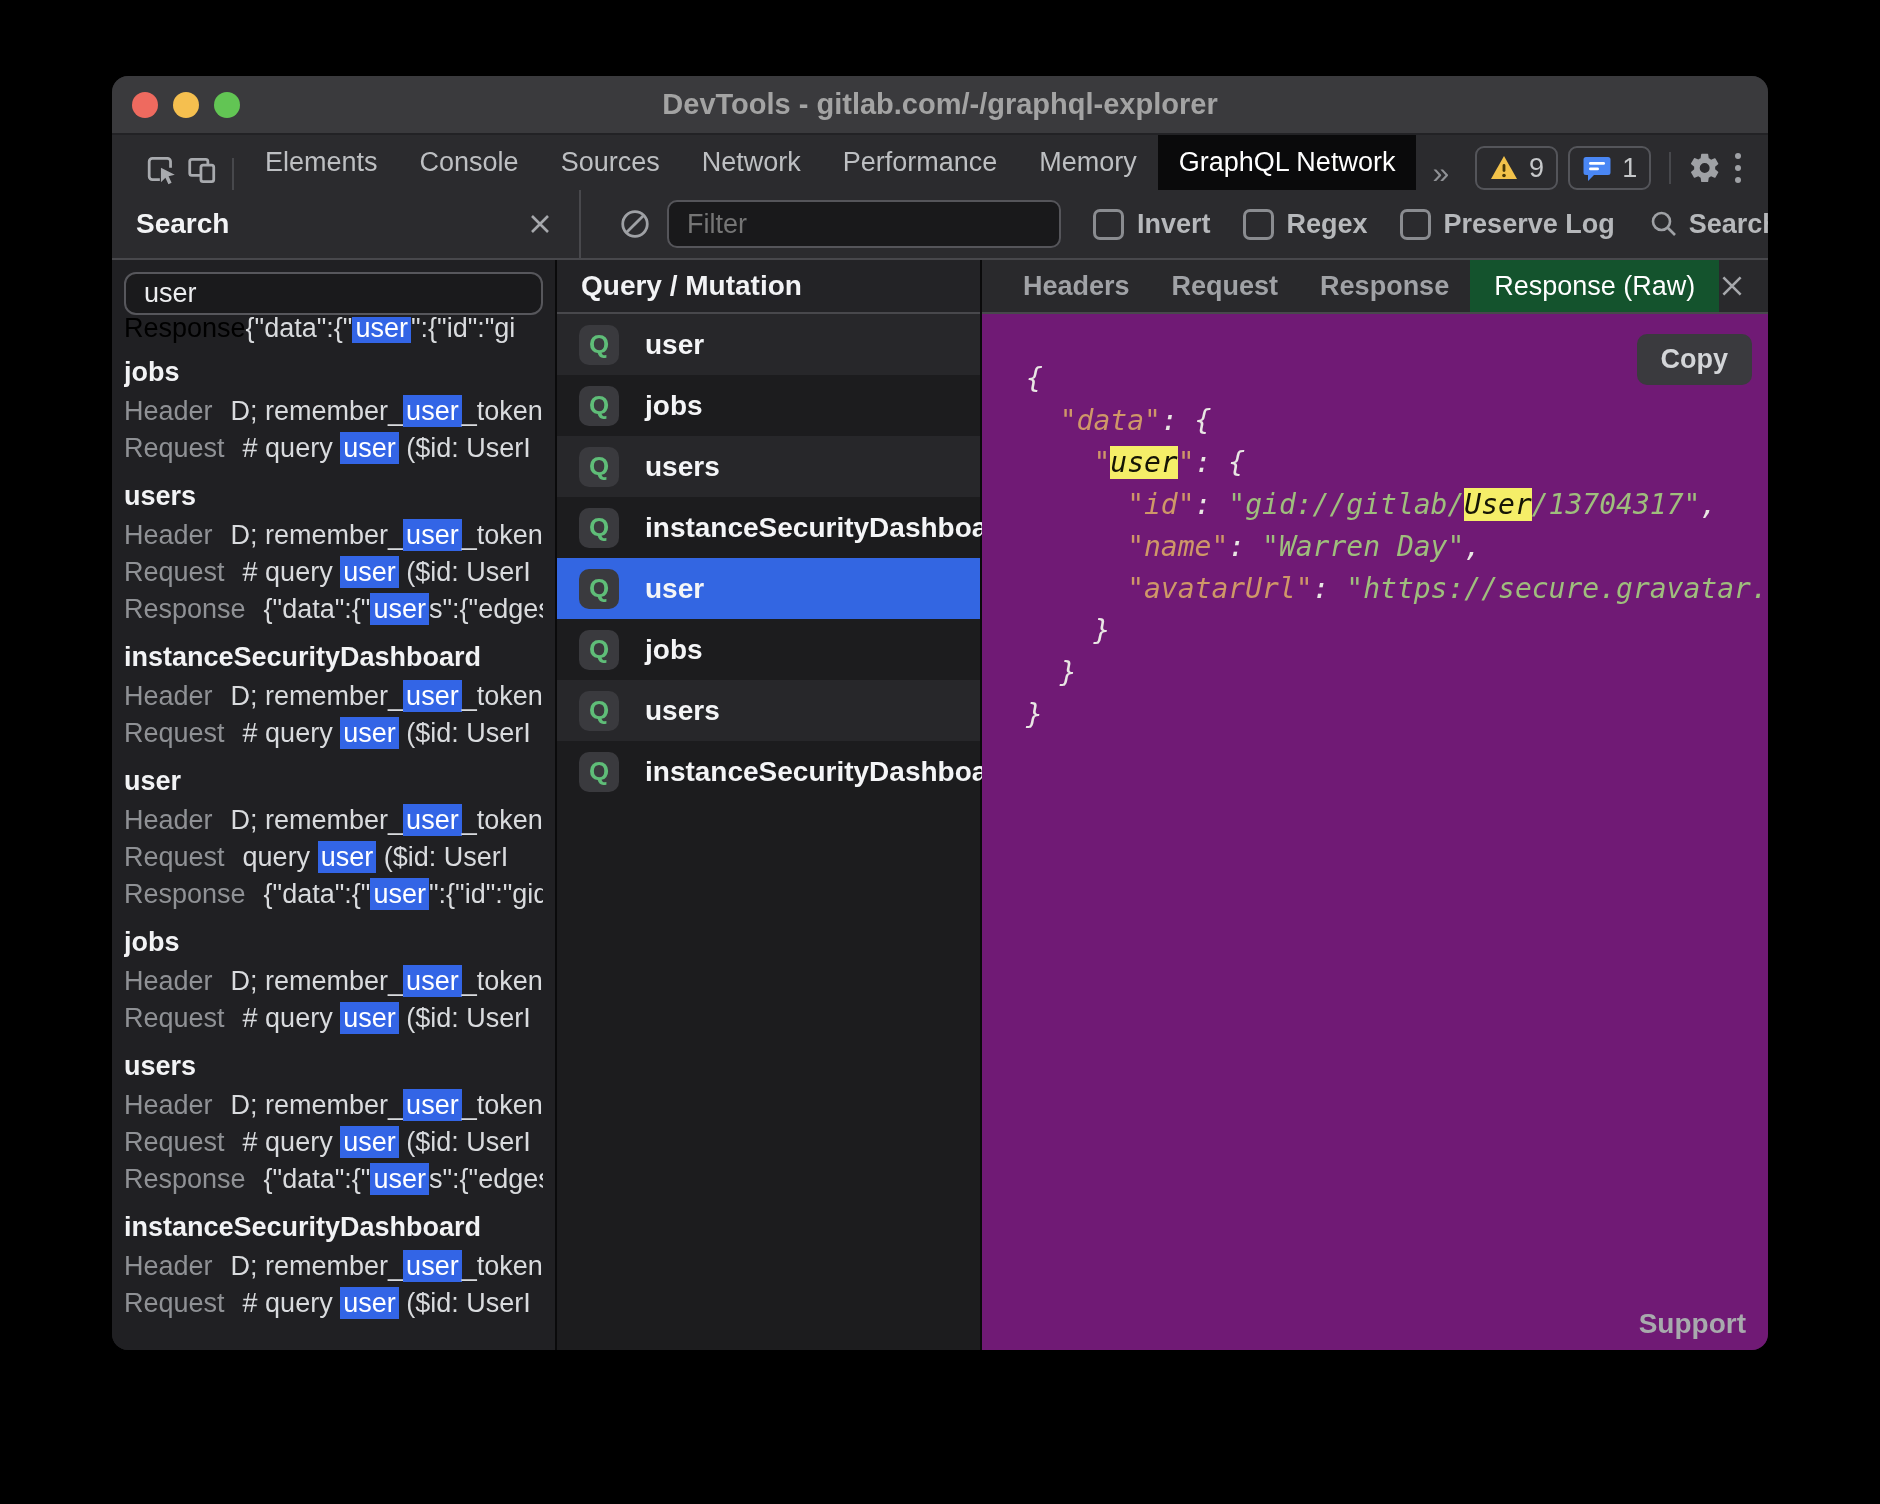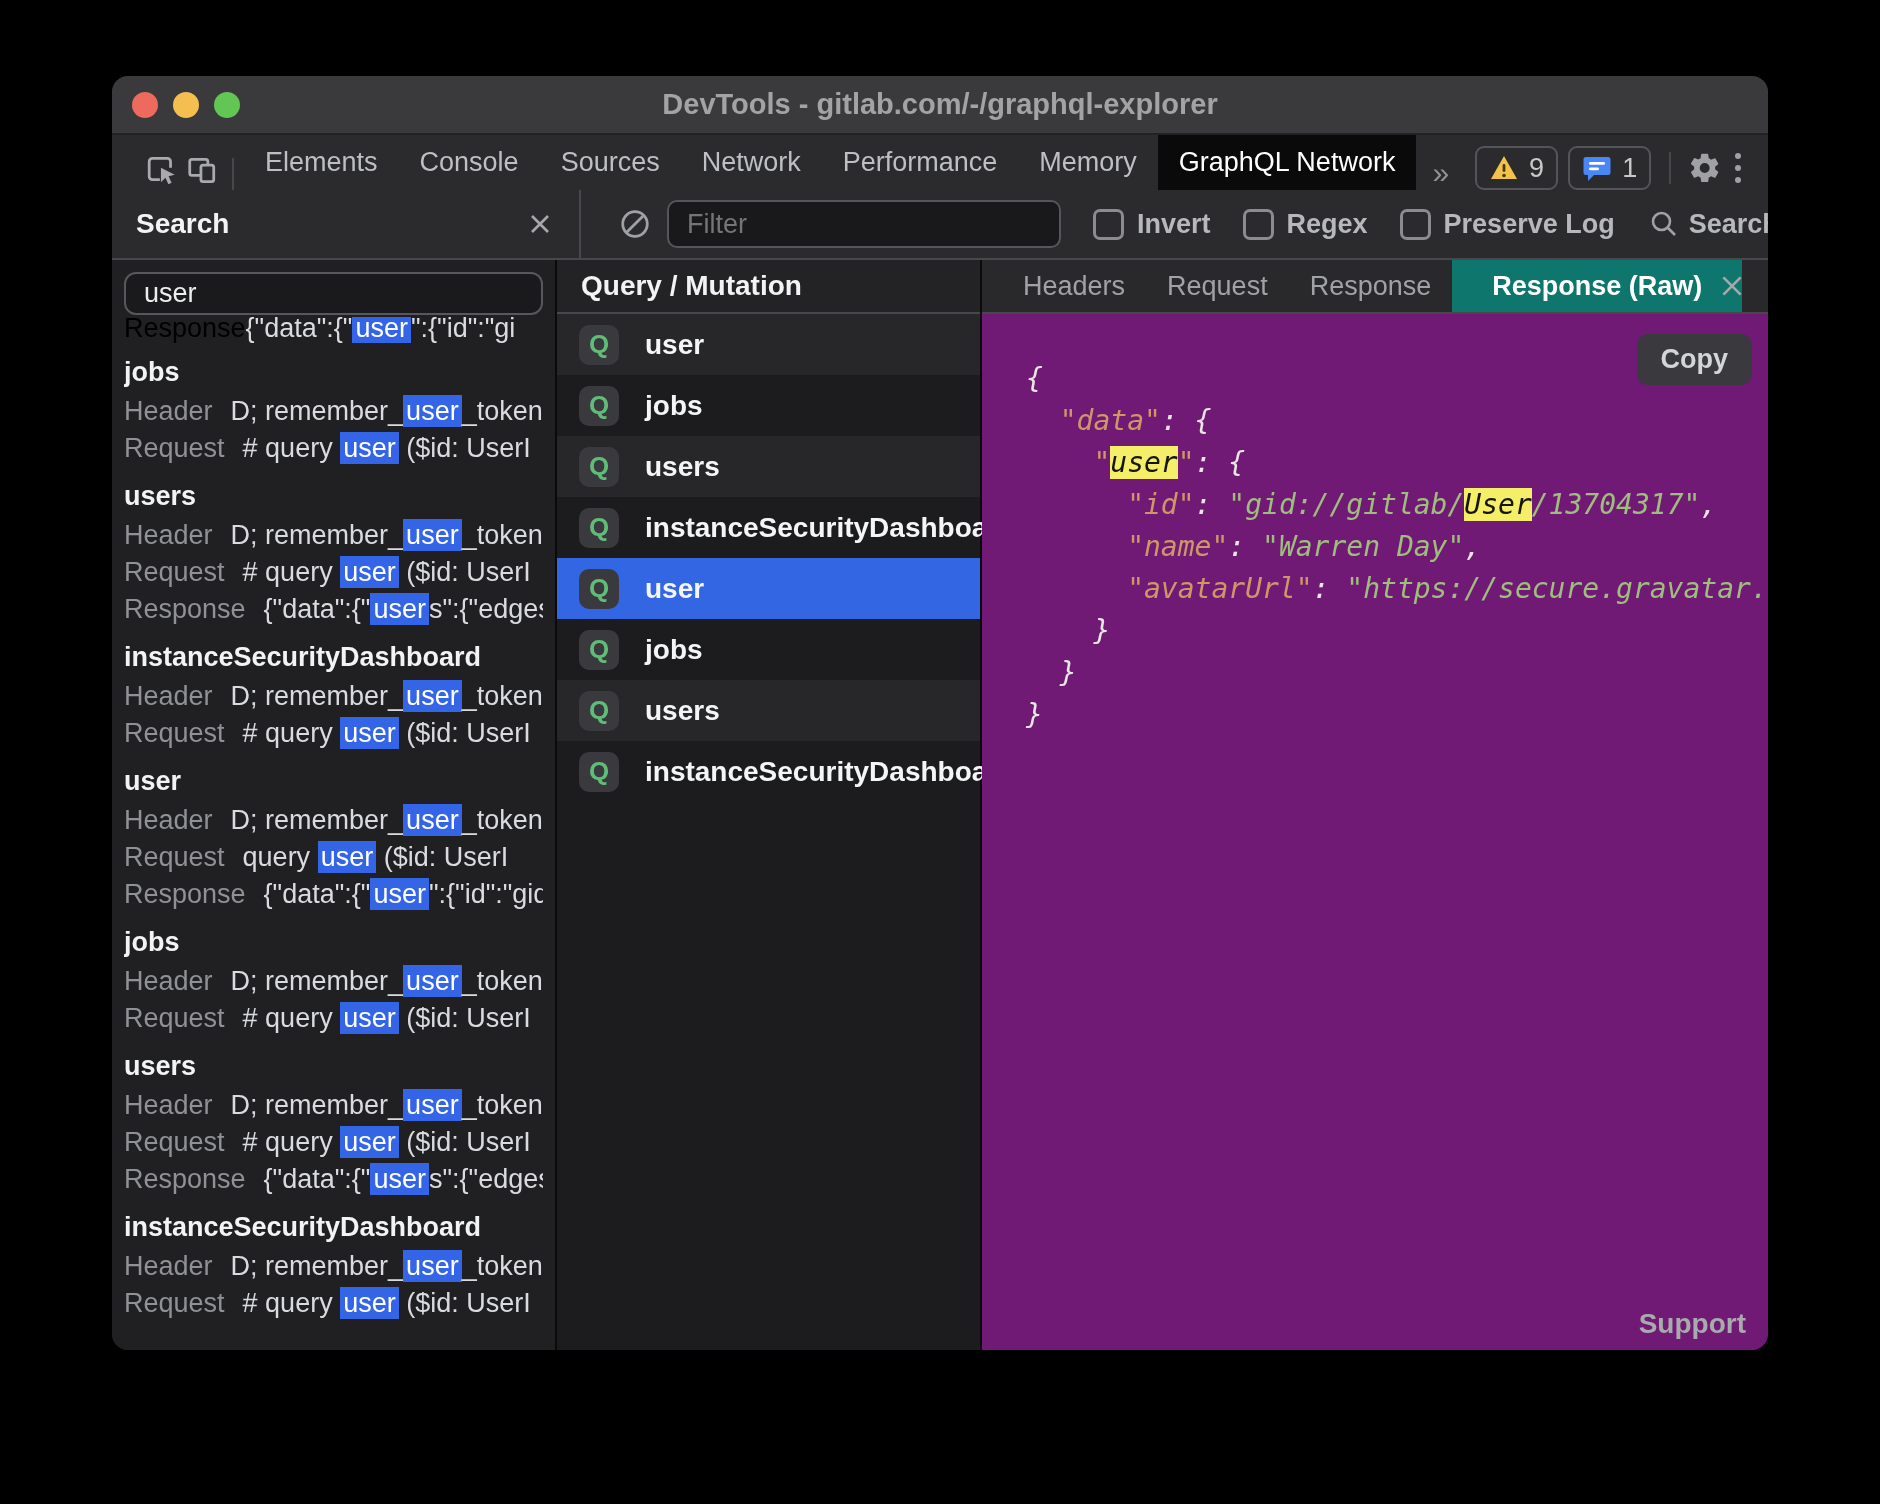--- a/index.html
+++ b/index.html
@@ -52,22 +52,22 @@
   .mid{width:423px;flex:none;border-right:2px solid #0a0a0b;background:#1c1c1e;display:flex;flex-direction:column;min-height:0;}
   .mid-head{height:52px;flex:none;background:#232326;border-bottom:2px solid #48484c;font-weight:bold;font-size:28px;color:#f2f3f5;display:flex;align-items:center;padding:0 24px;}
   .qrow{height:61px;flex:none;display:flex;align-items:center;padding:0 22px;}
   .qrow.shade{background:#27272a;}
   .qrow.selected{background:#3366e2;}
   .qbadge{width:40px;height:40px;border-radius:10px;background:#3a3a3e;color:#5fbd78;font-weight:bold;font-size:26px;display:flex;align-items:center;justify-content:center;flex:none;}
   .qlabel{margin-left:26px;font-size:28px;font-weight:bold;color:#f4f5f7;white-space:nowrap;}
   
   .right{flex:1;display:flex;flex-direction:column;min-width:0;min-height:0;}
   .rtabs{height:52px;flex:none;background:#29292c;border-bottom:2px solid #48484c;display:flex;align-items:stretch;padding-left:20px;position:relative;}
-  .rtab{font-size:27px;font-weight:400;color:#a0a2a6;padding:0 21px;display:flex;align-items:center;white-space:nowrap;}
-  .rtab.active{background:#0f766e;color:#fff;font-weight:bold;padding:0 40px;}
+  .rtab{font-size:27px;font-weight:700;color:#a0a2a6;padding:0 21px;display:flex;align-items:center;white-space:nowrap;}
+  .rtab.active{background:#14532d;color:#fff;font-weight:normal;padding:0 24px;}
   .rclose{position:absolute;right:22px;top:0;bottom:0;display:flex;align-items:center;}
   .rcontent{flex:1;background:#701a75;position:relative;padding:44px 0 0 44px;overflow:hidden;min-width:0;}
   .copy-btn{position:absolute;top:20px;right:16px;background:#3a3a3e;border:none;border-radius:10px;color:#d3d5d8;font-size:27px;font-weight:600;padding:10px 24px;font-family:"Liberation Sans",sans-serif;}
   .json{font-family:"DejaVu Sans Mono",monospace;font-style:italic;font-size:28px;line-height:42px;white-space:pre;color:#e9e7e4;}
   .jk{color:#cf9768;} .js{color:#9fbe7d;}
   .jh{background:#f5ee68;color:#151505;}
   .support{position:absolute;bottom:10px;right:22px;color:#a8aaad;font-size:28px;font-weight:bold;}
 </style>
 </head>
 <body>

